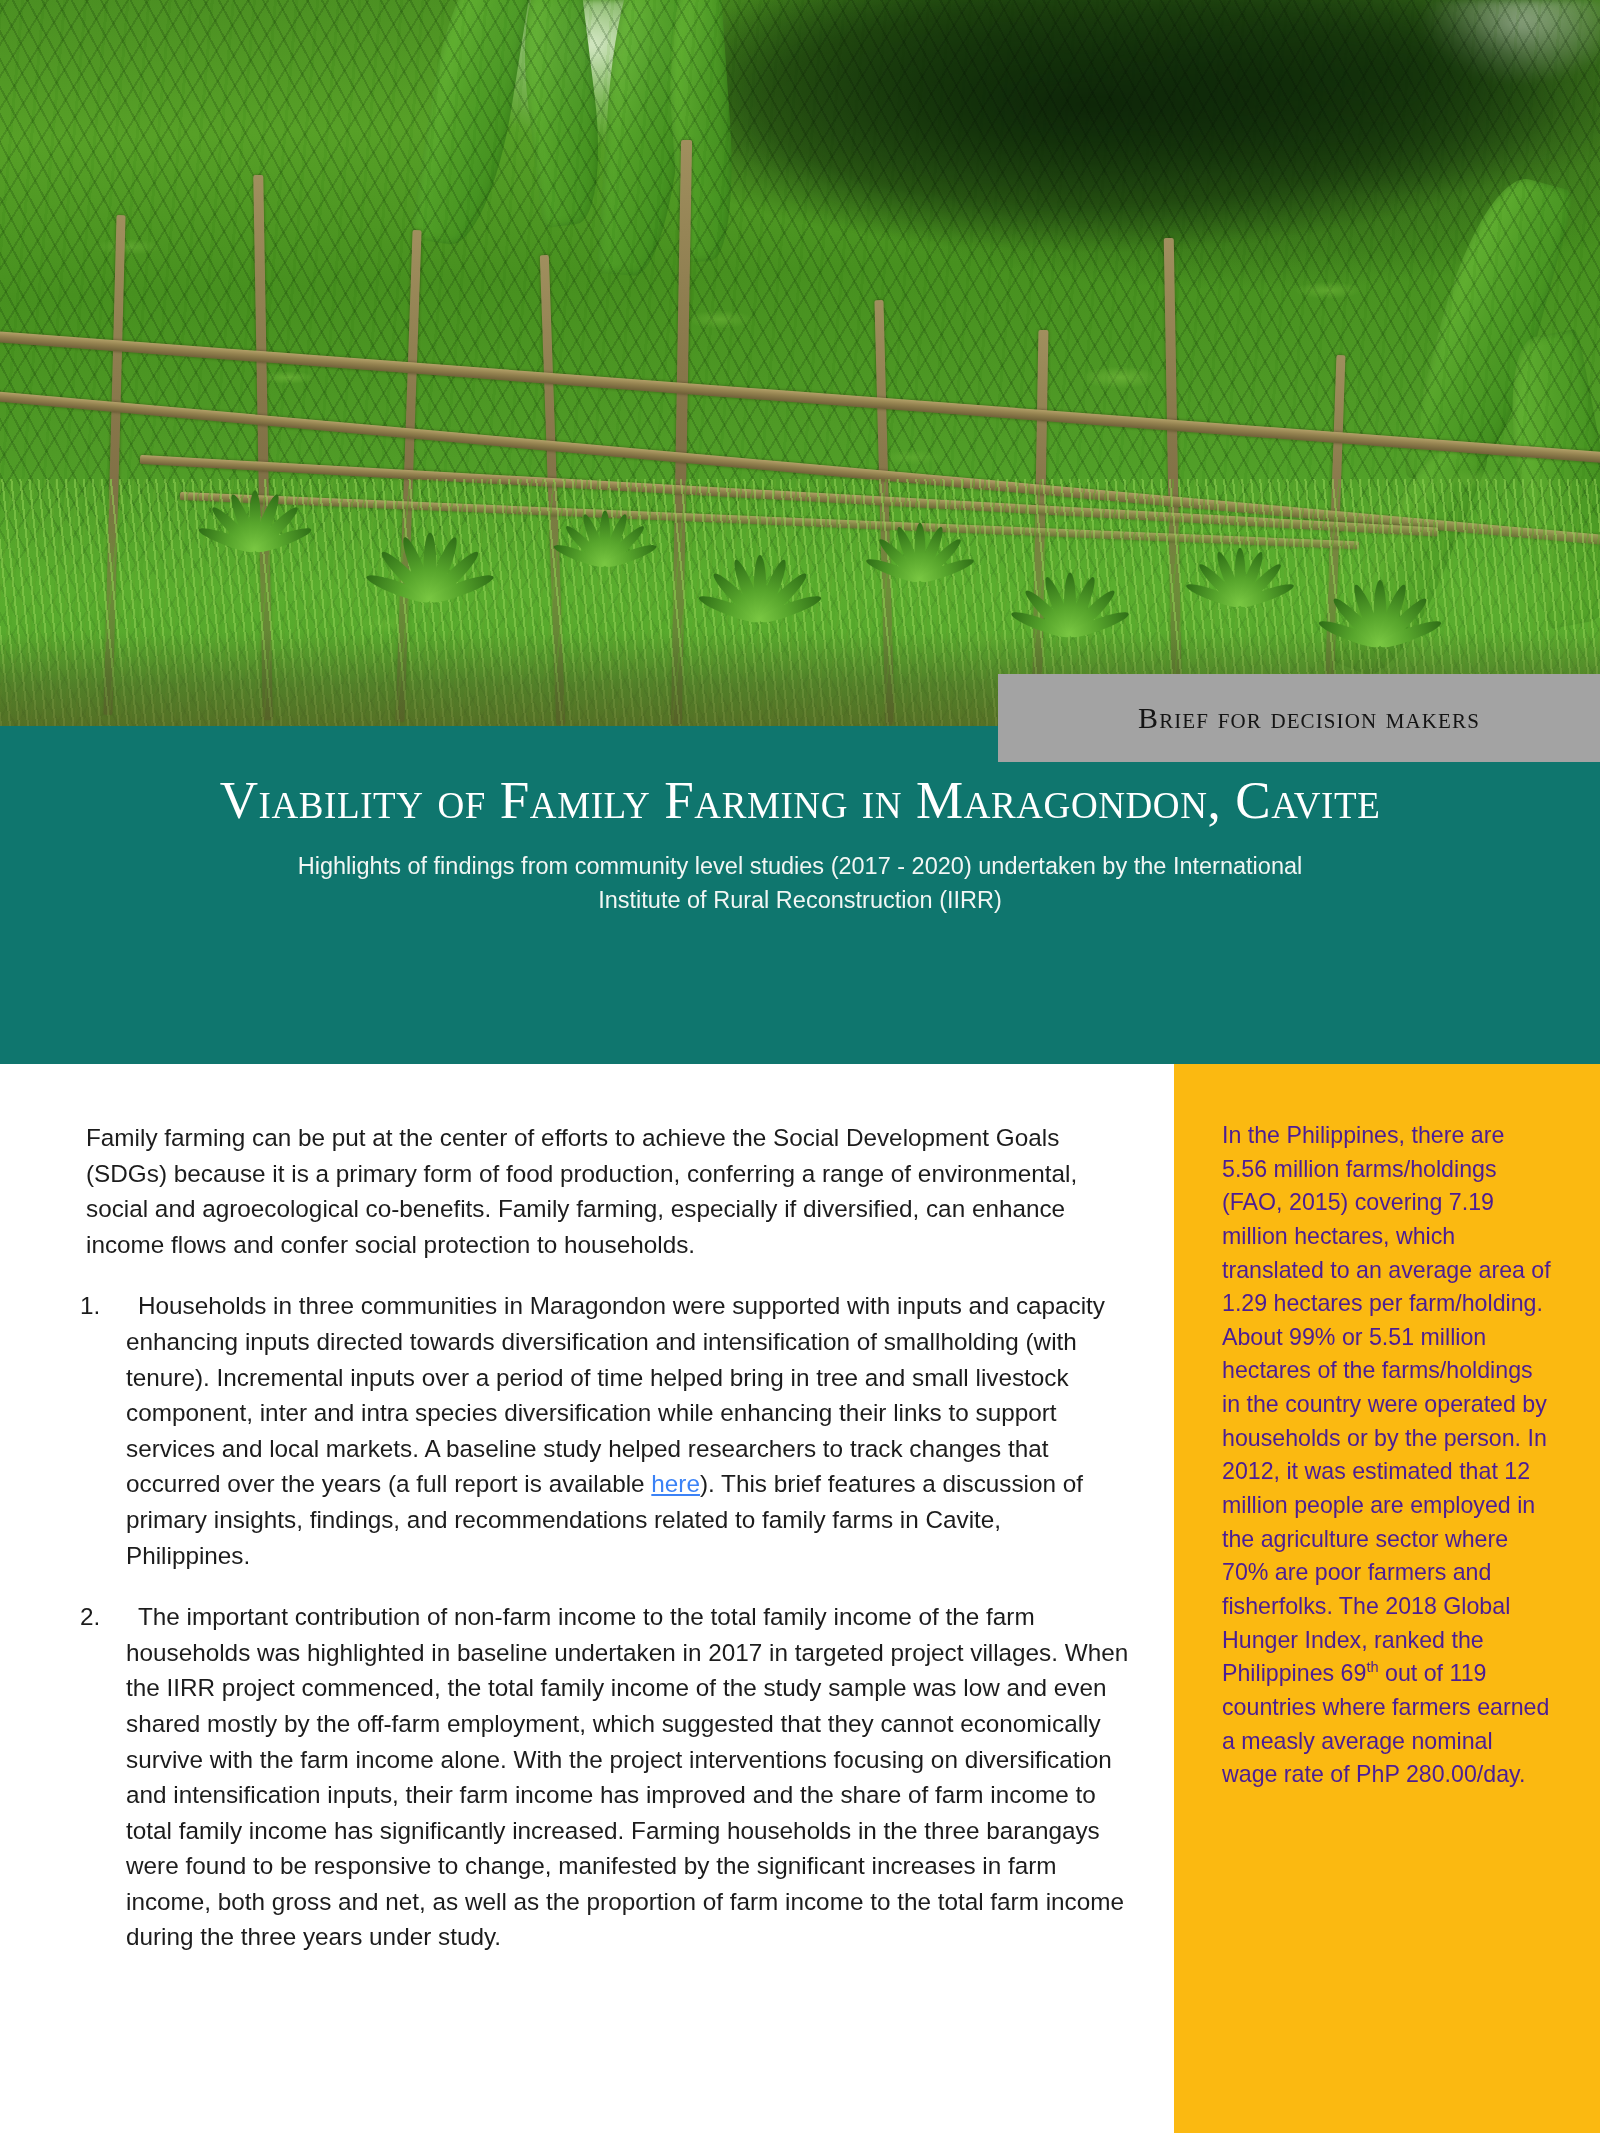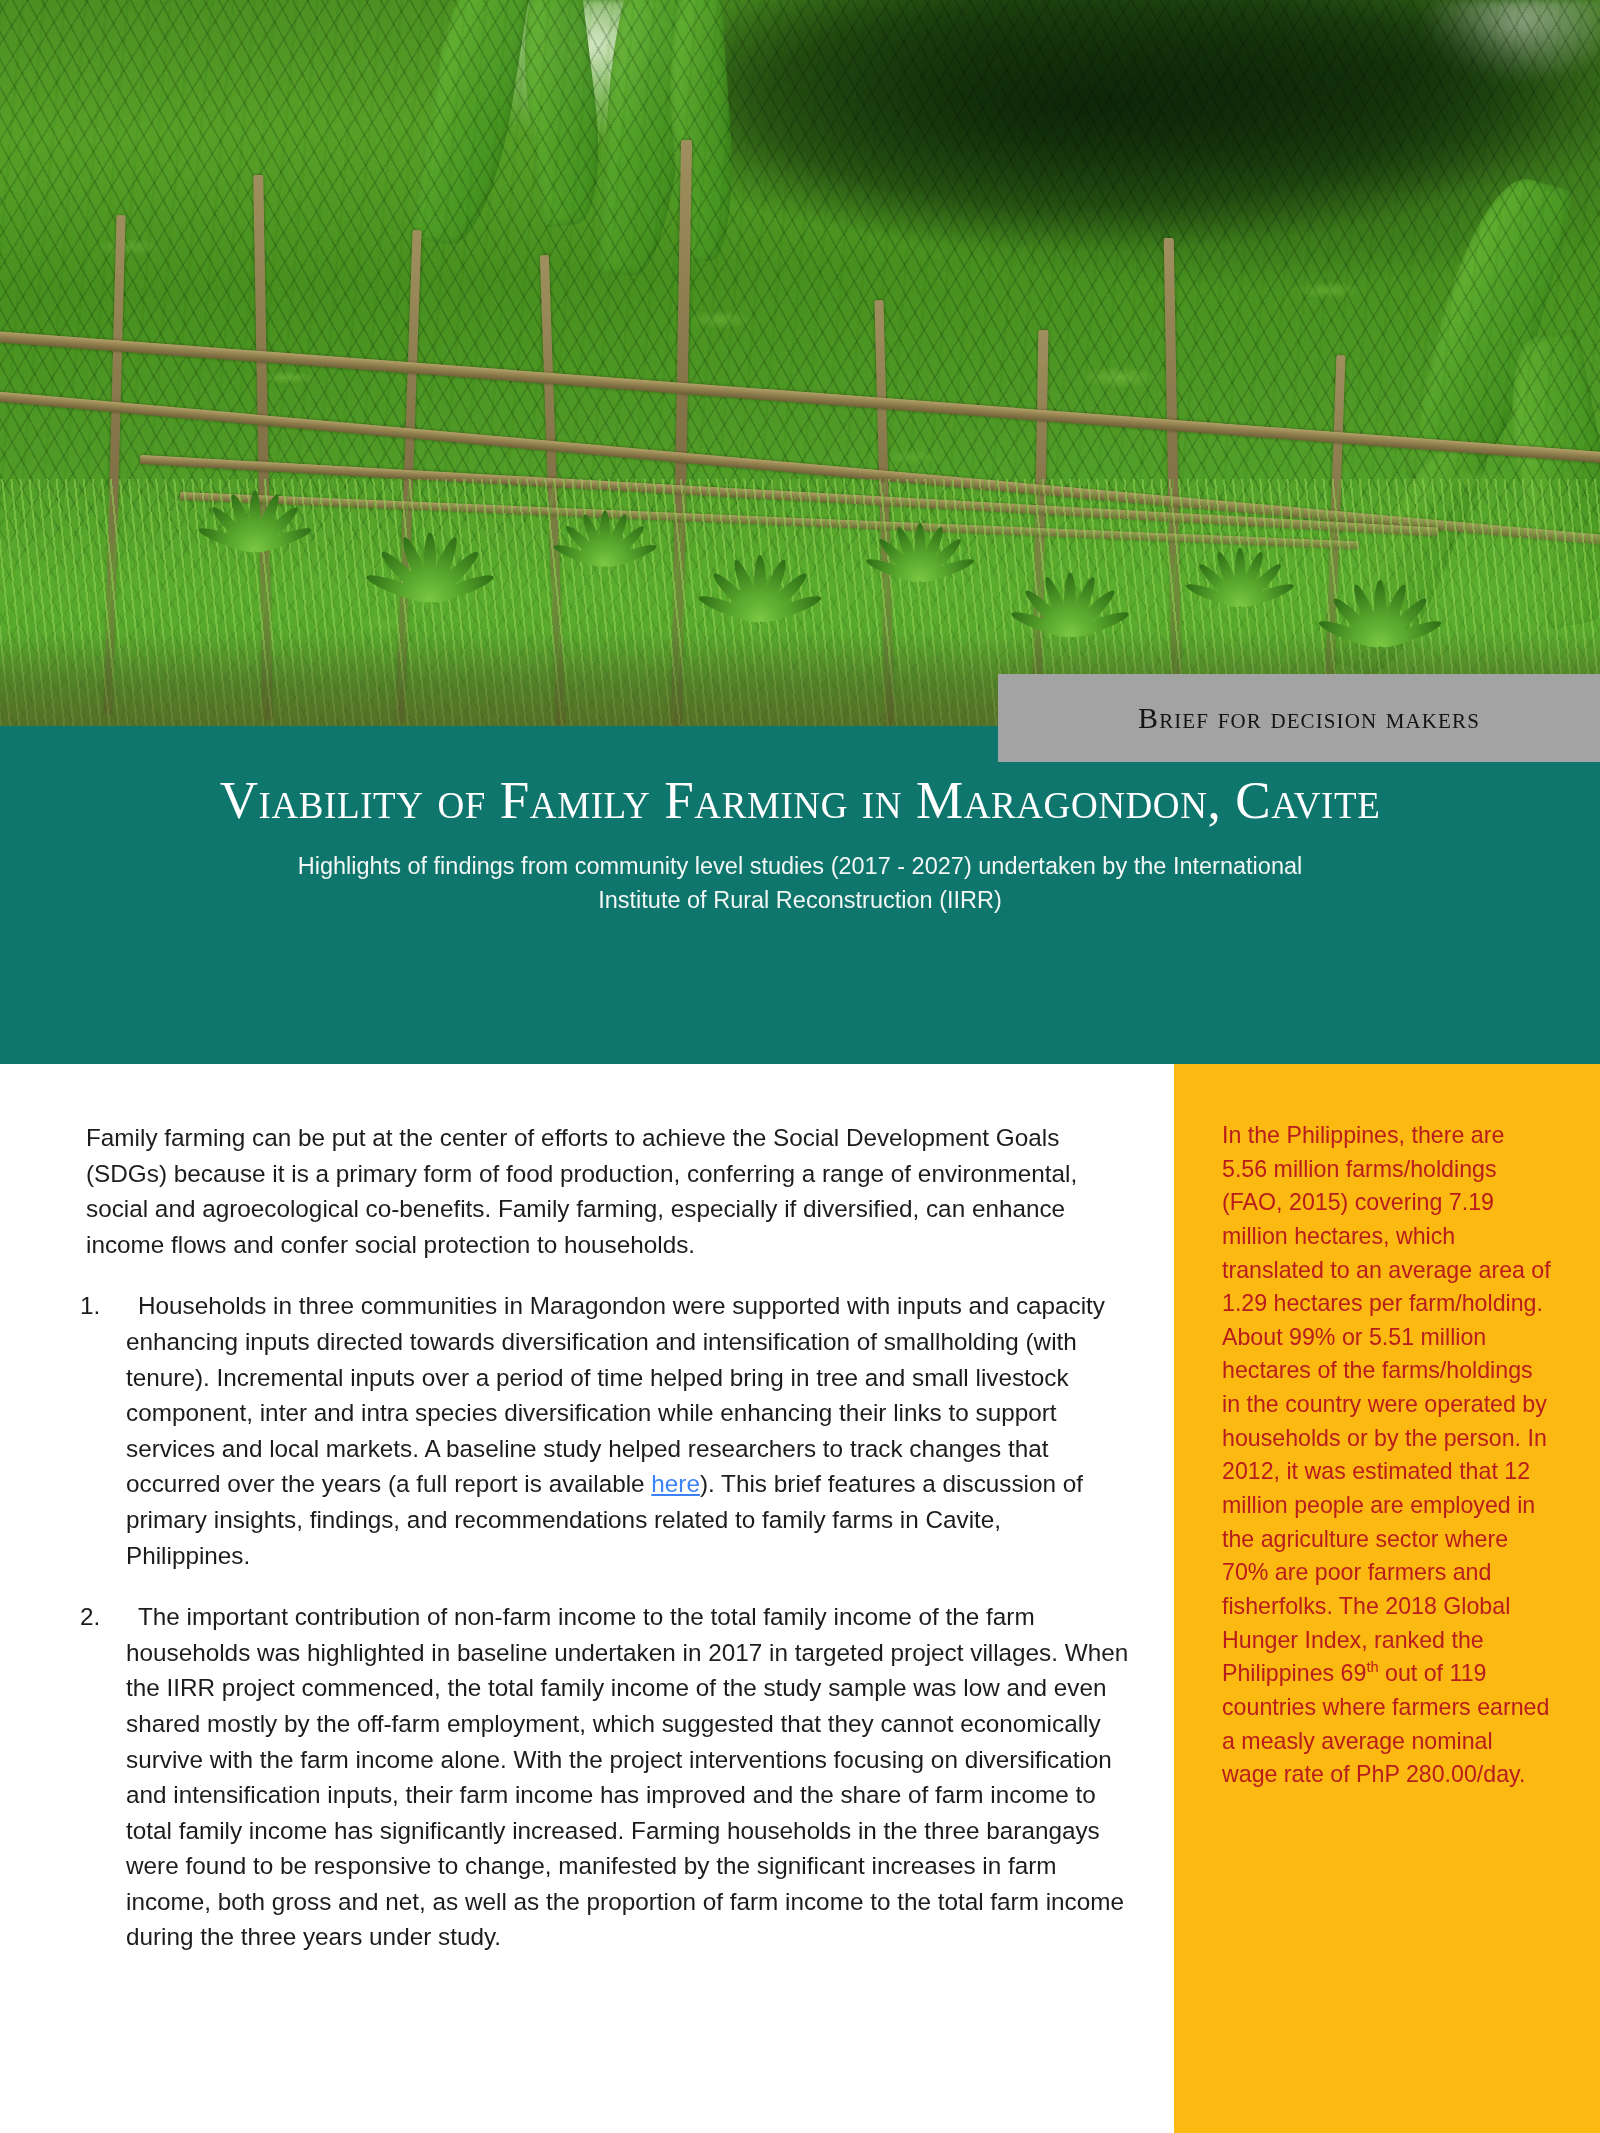--- a/index.html
+++ b/index.html
@@ -259,21 +259,21 @@
     width: 426px;
     height: 1069px;
     background: #FBB911;
     z-index: 3;
   }
   .sidebar-text {
     position: absolute;
     left: 48px;
     top: 55px;
     width: 330px;
-    color: #b91c1c;
+    color: #4c1d95;
     font-size: 23.2px;
     line-height: 1.45;
     font-weight: 400;
   }
   .sidebar-text sup {
     font-size: 0.63em;
     vertical-align: super;
     line-height: 0;
   }
 </style>
@@ -390,21 +390,21 @@
       </div>
   </div>
 </div>
 
 <div class="kicker">
   <span class="kicker-text">Brief for decision makers</span>
 </div>
 
 <div class="titleband">
   <h1 class="doc-title">Viability of Family Farming in Maragondon, Cavite</h1>
-  <p class="doc-subtitle">Highlights of findings from community level studies (2017 - 2027) undertaken by the International Institute of Rural Reconstruction (IIRR)</p>
+  <p class="doc-subtitle">Highlights of findings from community level studies (2017 - 2020) undertaken by the International Institute of Rural Reconstruction (IIRR)</p>
 </div>
 
 <div class="content">
   <div class="body-col">
     <p class="lede">Family farming can be put at the center of efforts to achieve the Social Development Goals (SDGs) because it is a primary form of food production, conferring a range of environmental, social and agroecological co-benefits. Family farming, especially if diversified, can enhance income flows and confer social protection to households.</p>
 
     <ol class="points">
       <li>
         <span class="li-num">1.</span>
         <span class="li-text"><span>Households in three communities in Maragondon were supported with inputs and capacity enhancing inputs directed towards diversification and intensification of smallholding (with tenure). Incremental inputs over a period of time helped bring in tree and small livestock component, inter and intra species diversification while enhancing their links to support services and local markets. A baseline study helped researchers to track changes that occurred over the years (a full report is available </span><a class="inline-link" href="#">here</a><span>). This brief features a discussion of primary insights, findings, and recommendations related to family farms in Cavite, Philippines.</span></span>

